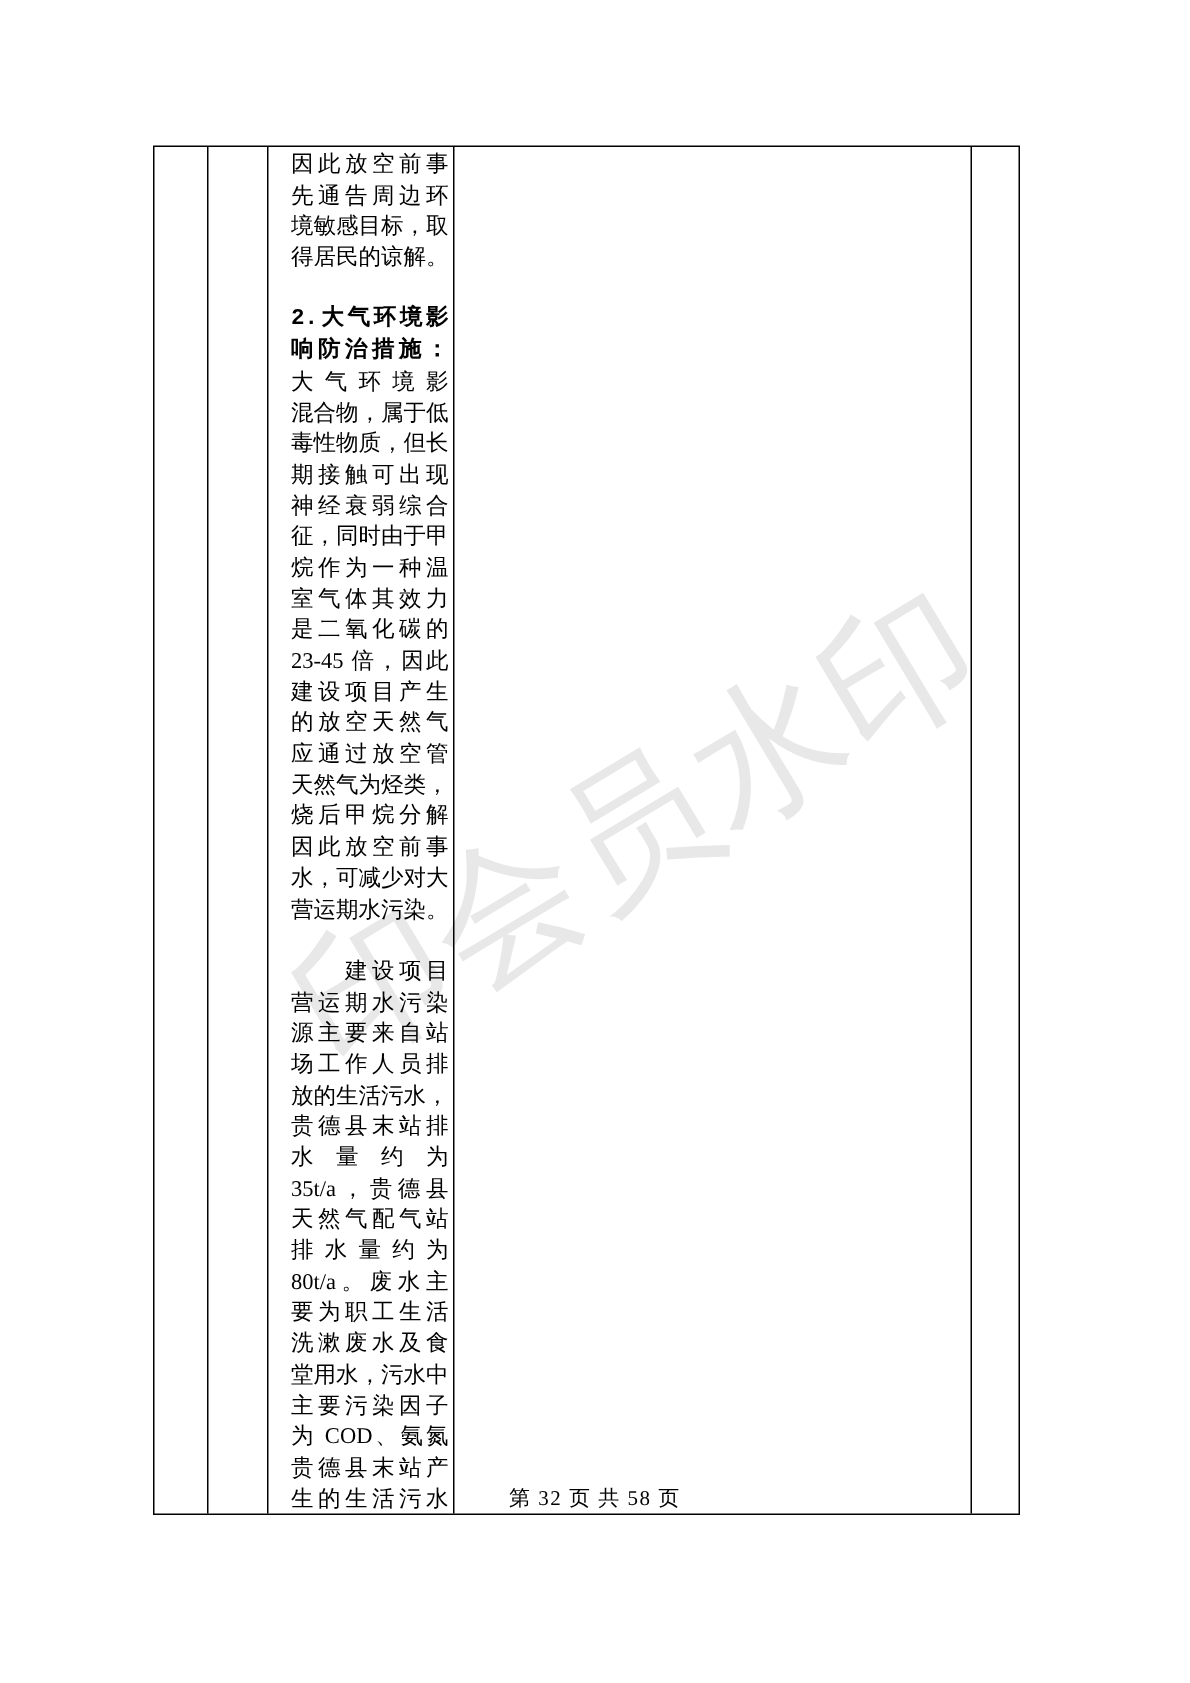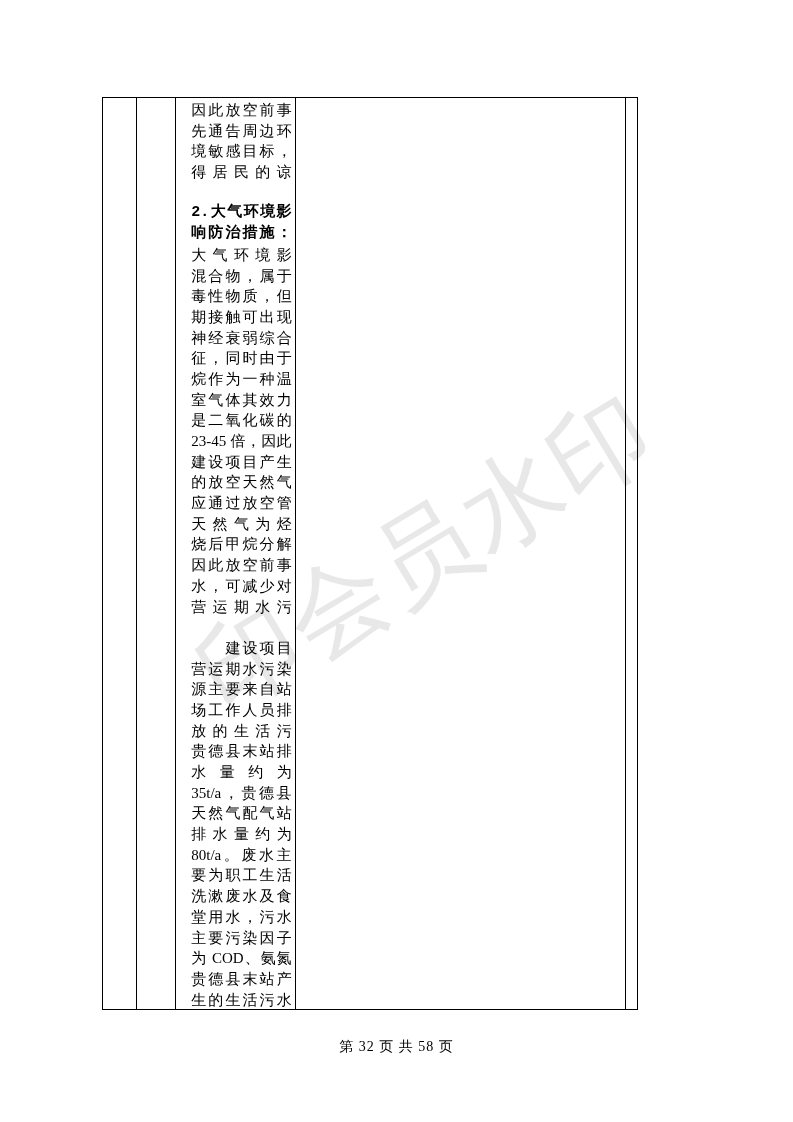--- a/index.html
+++ b/index.html
@@ -41,21 +41,21 @@
     line-height: 1;
     letter-spacing: 2px;
     color: #e8e8e8;
     font-family: "Liberation Sans", "DejaVu Sans", sans-serif;
   }
   
   .doc-table {
     position: absolute;
     left: 102px;
     top: 97px;
-    width: 536px;
+    width: 578px;
     height: 913px;
     border: 1px solid #000;
     box-sizing: border-box;
     display: flex;
     z-index: 2;
     background: transparent;
     gap: 11px;
   }
   .doc-table .col {
     box-sizing: border-box;
@@ -79,21 +79,21 @@
     white-space: pre-wrap;
     color: #000;
   }
   .tline.bold { font-weight: bold; font-family: Liberation Mono, monospace; }
   .tline.blank { text-align-last: left; }
   
   .footer {
     position: absolute;
     left: 0;
     right: 0;
-    top: 1038px;
+    top: 990px;
     text-align: center;
     font-size: 14px;
     letter-spacing: 1px;
     z-index: 2;
     color: #000;
   }
 </style>
 </head>
 <body>
 

